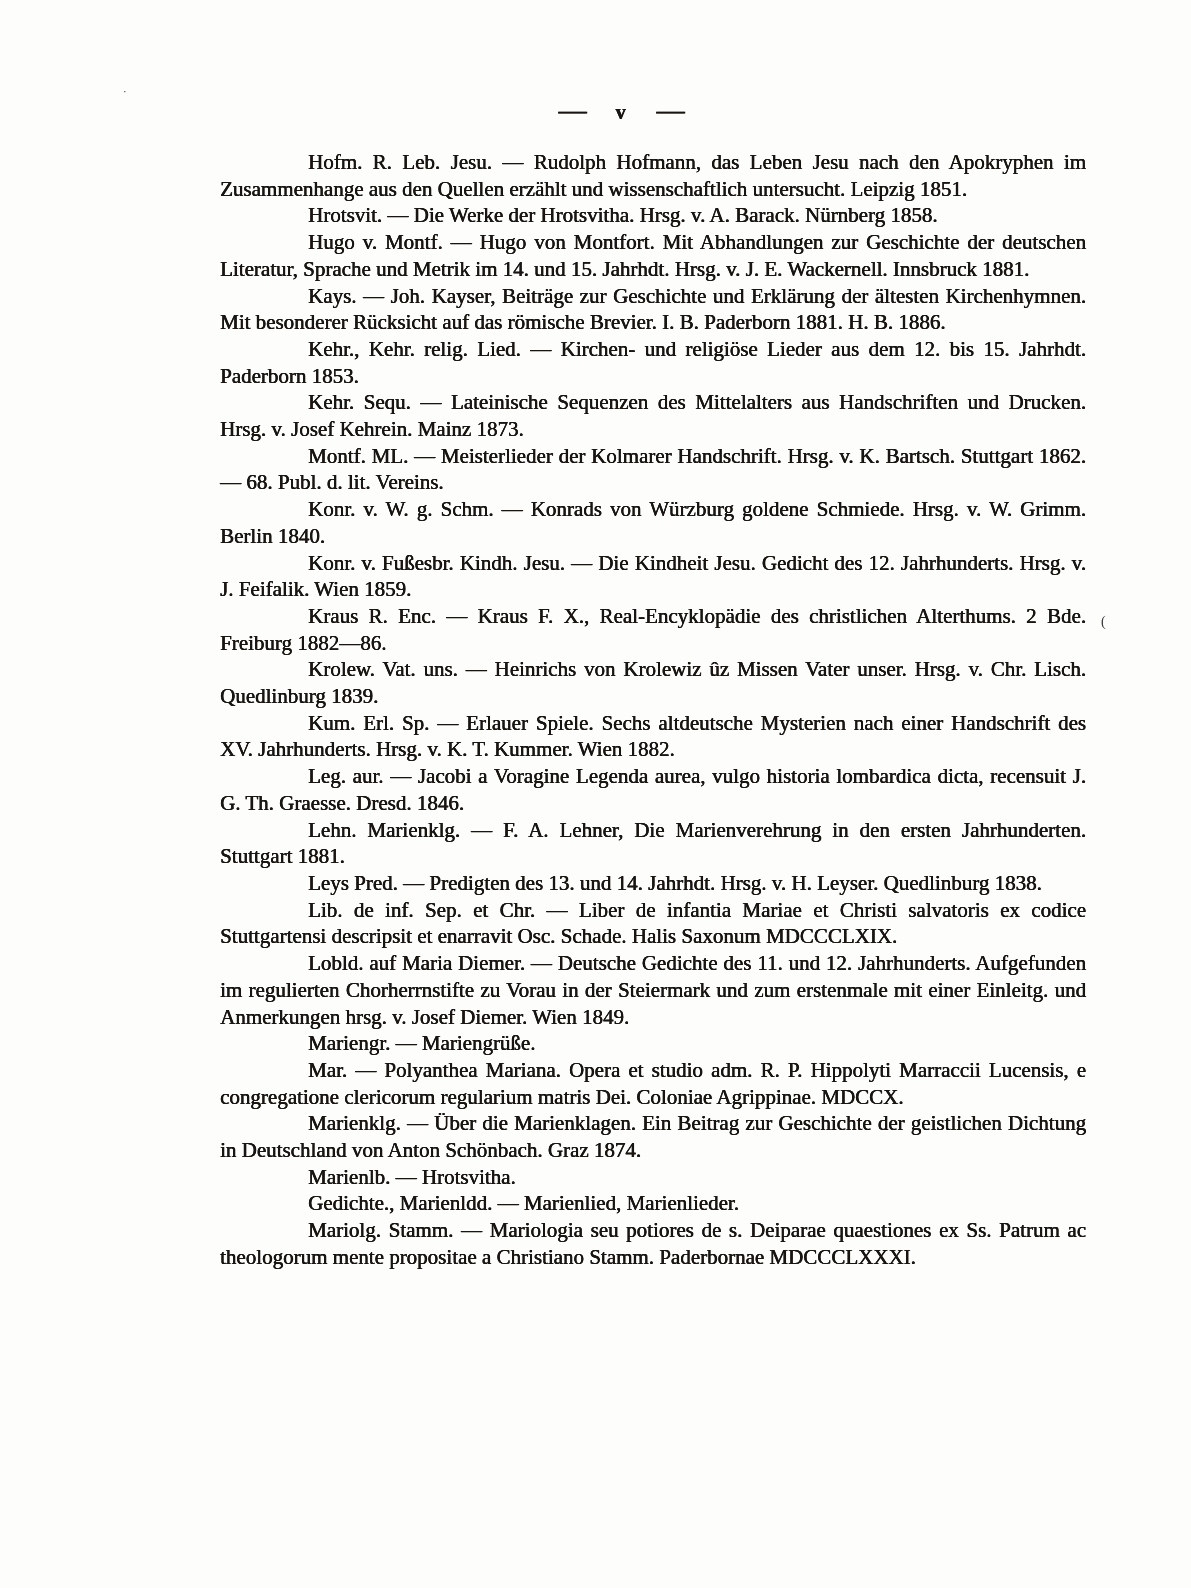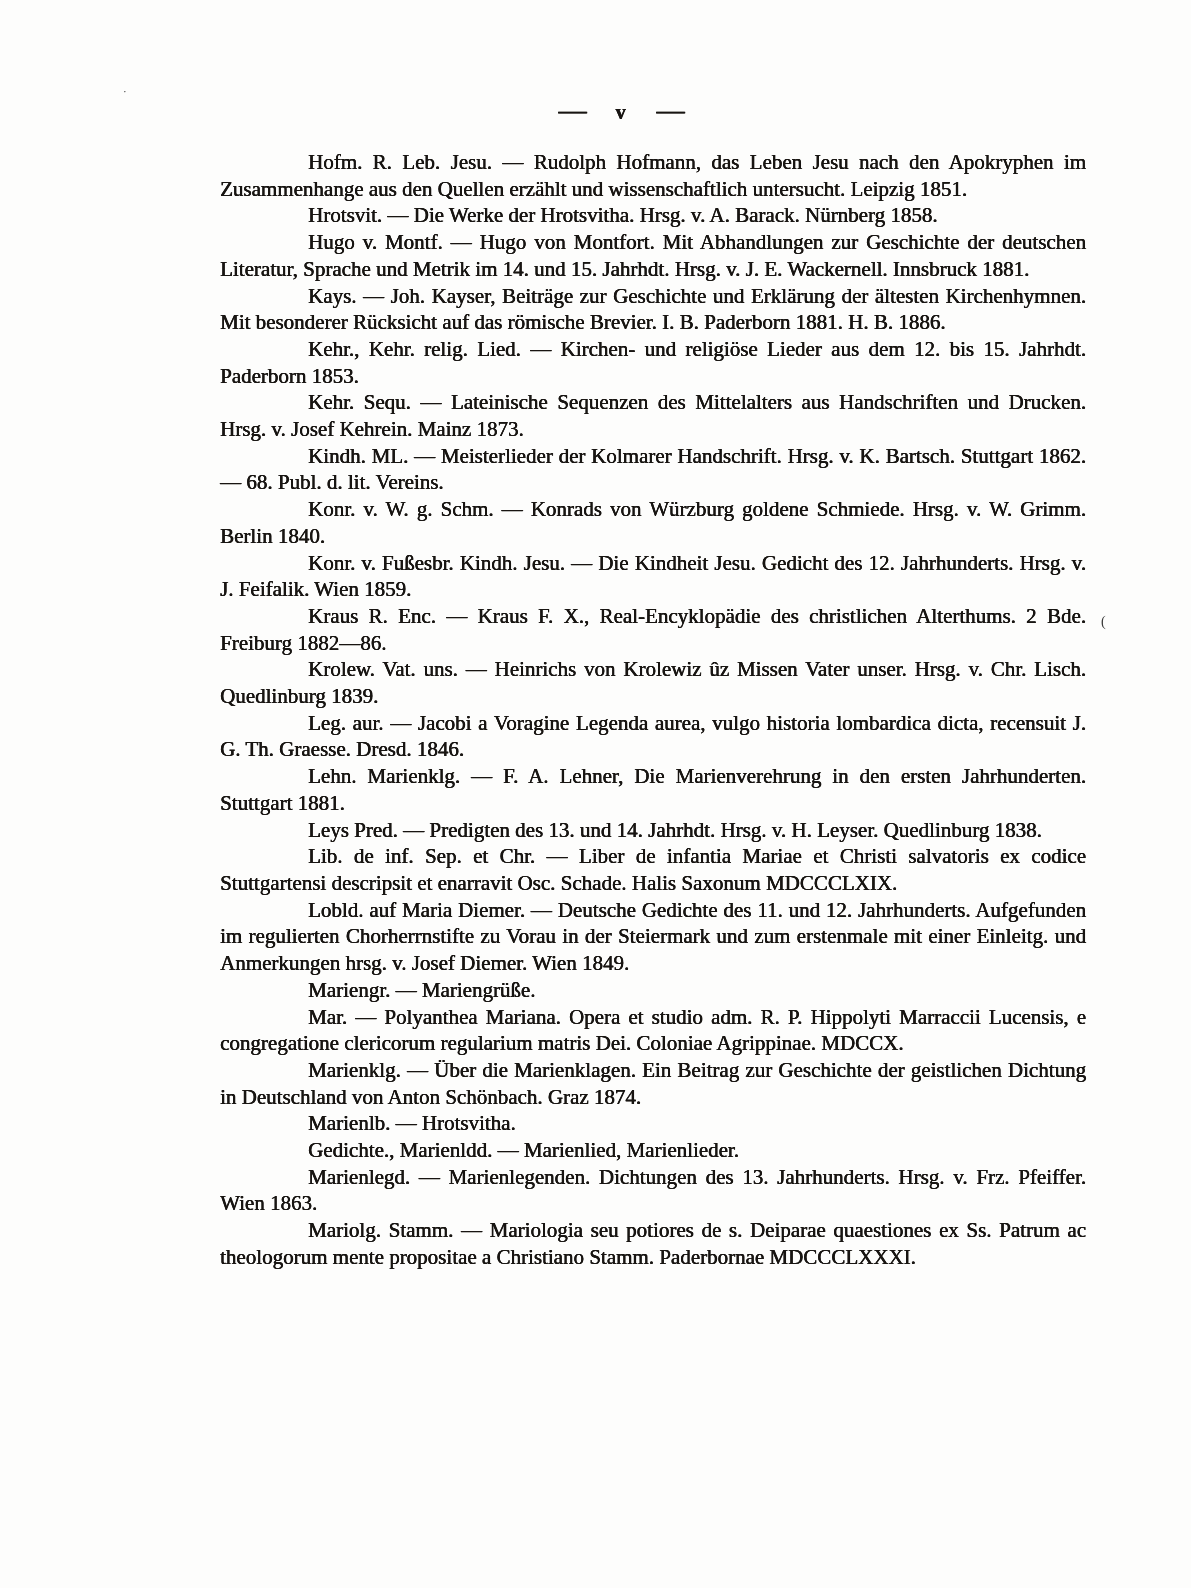--- a/index.html
+++ b/index.html
@@ -89,30 +89,31 @@
 
   <p class="entry"><span>Hugo v. Montf.</span><span> — </span><span>Hugo von Montfort. Mit Abhandlungen zur Geschichte der deutschen Literatur, Sprache und Metrik im 14. und 15. Jahrhdt. Hrsg. v. J. E. Wackernell. Innsbruck 1881.</span></p>
 
 
   <p class="entry"><span>Kays.</span><span> — </span><span>Joh. Kayser, Beiträge zur Geschichte und Erklärung der ältesten Kirchenhymnen. Mit besonderer Rücksicht auf das römische Brevier. I. B. Paderborn 1881. H. B. 1886.</span></p>
 
   <p class="entry"><span>Kehr., Kehr. relig. Lied.</span><span> — </span><span>Kirchen- und religiöse Lieder aus dem 12. bis 15. Jahrhdt. Paderborn 1853.</span></p>
 
   <p class="entry"><span>Kehr. Sequ.</span><span> — </span><span>Lateinische Sequenzen des Mittelalters aus Handschriften und Drucken. Hrsg. v. Josef Kehrein. Mainz 1873.</span></p>
 
-  <p class="entry"><span>Kindh. ML.</span><span> — </span><span>Meisterlieder der Kolmarer Handschrift. Hrsg. v. K. Bartsch. Stuttgart 1862. — 68. Publ. d. lit. Vereins.</span></p>
+  <p class="entry"><span>Montf. ML.</span><span> — </span><span>Meisterlieder der Kolmarer Handschrift. Hrsg. v. K. Bartsch. Stuttgart 1862. — 68. Publ. d. lit. Vereins.</span></p>
 
   <p class="entry"><span>Konr. v. W. g. Schm.</span><span> — </span><span>Konrads von Würzburg goldene Schmiede. Hrsg. v. W. Grimm. Berlin 1840.</span></p>
 
   <p class="entry"><span>Konr. v. Fußesbr. Kindh. Jesu.</span><span> — </span><span>Die Kindheit Jesu. Gedicht des 12. Jahrhunderts. Hrsg. v. J. Feifalik. Wien 1859.</span></p>
 
   <p class="entry"><span>Kraus R. Enc.</span><span> — </span><span>Kraus F. X., Real-Encyklopädie des christlichen Alterthums. 2 Bde. Freiburg 1882—86.</span></p>
 
   <p class="entry"><span>Krolew. Vat. uns.</span><span> — </span><span>Heinrichs von Krolewiz ûz Missen Vater unser. Hrsg. v. Chr. Lisch. Quedlinburg 1839.</span></p>
 
+  <p class="entry"><span>Kum. Erl. Sp.</span><span> — </span><span>Erlauer Spiele. Sechs altdeutsche Mysterien nach einer Handschrift des XV. Jahrhunderts. Hrsg. v. K. T. Kummer. Wien 1882.</span></p>
 
   <p class="entry"><span>Leg. aur.</span><span> — </span><span>Jacobi a Voragine Legenda aurea, vulgo historia lombardica dicta, recensuit J. G. Th. Graesse. Dresd. 1846.</span></p>
 
   <p class="entry"><span>Lehn. Marienklg.</span><span> — </span><span>F. A. Lehner, Die Marienverehrung in den ersten Jahrhunderten. Stuttgart 1881.</span></p>
 
   <p class="entry"><span>Leys Pred.</span><span> — </span><span>Predigten des 13. und 14. Jahrhdt. Hrsg. v. H. Leyser. Quedlinburg 1838.</span></p>
 
   <p class="entry"><span>Lib. de inf. Sep. et Chr.</span><span> — </span><span>Liber de infantia Mariae et Christi salvatoris ex codice Stuttgartensi descripsit et enarravit Osc. Schade. Halis Saxonum MDCCCLXIX.</span></p>
 
   <p class="entry"><span>Lobld. auf Maria Diemer.</span><span> — </span><span>Deutsche Gedichte des 11. und 12. Jahrhunderts. Aufgefunden im regulierten Chorherrnstifte zu Vorau in der Steiermark und zum erstenmale mit einer Einleitg. und Anmerkungen hrsg. v. Josef Diemer. Wien 1849.</span></p>
@@ -120,20 +121,19 @@
   <p class="entry"><span>Mariengr.</span><span> — </span><span>Mariengrüße.</span></p>
 
   <p class="entry"><span>Mar.</span><span> — </span><span>Polyanthea Mariana. Opera et studio adm. R. P. Hippolyti Marraccii Lucensis, e congregatione clericorum regularium matris Dei. Coloniae Agrippinae. MDCCX.</span></p>
 
   <p class="entry"><span>Marienklg.</span><span> — </span><span>Über die Marienklagen. Ein Beitrag zur Geschichte der geistlichen Dichtung in Deutschland von Anton Schönbach. Graz 1874.</span></p>
 
   <p class="entry"><span>Marienlb.</span><span> — </span><span>Hrotsvitha.</span></p>
 
   <p class="entry"><span>Gedichte., Marienldd.</span><span> — </span><span>Marienlied, Marienlieder.</span></p>
 
-  <p class="entry"><span>Marienlegd.</span><span> — </span><span>Marienlegenden. Dichtungen des 13. Jahrhunderts. Hrsg. v. Frz. Pfeiffer. Wien 1863.</span></p>
 
   <p class="entry"><span>Mariolg. Stamm.</span><span> — </span><span>Mariologia seu potiores de s. Deiparae quaestiones ex Ss. Patrum ac theologorum mente propositae a Christiano Stamm. Paderbornae MDCCCLXXXI.</span></p>
 </div>
 
   <span class="speck-right">(</span>
 
 </div>
 
 </body></html>

